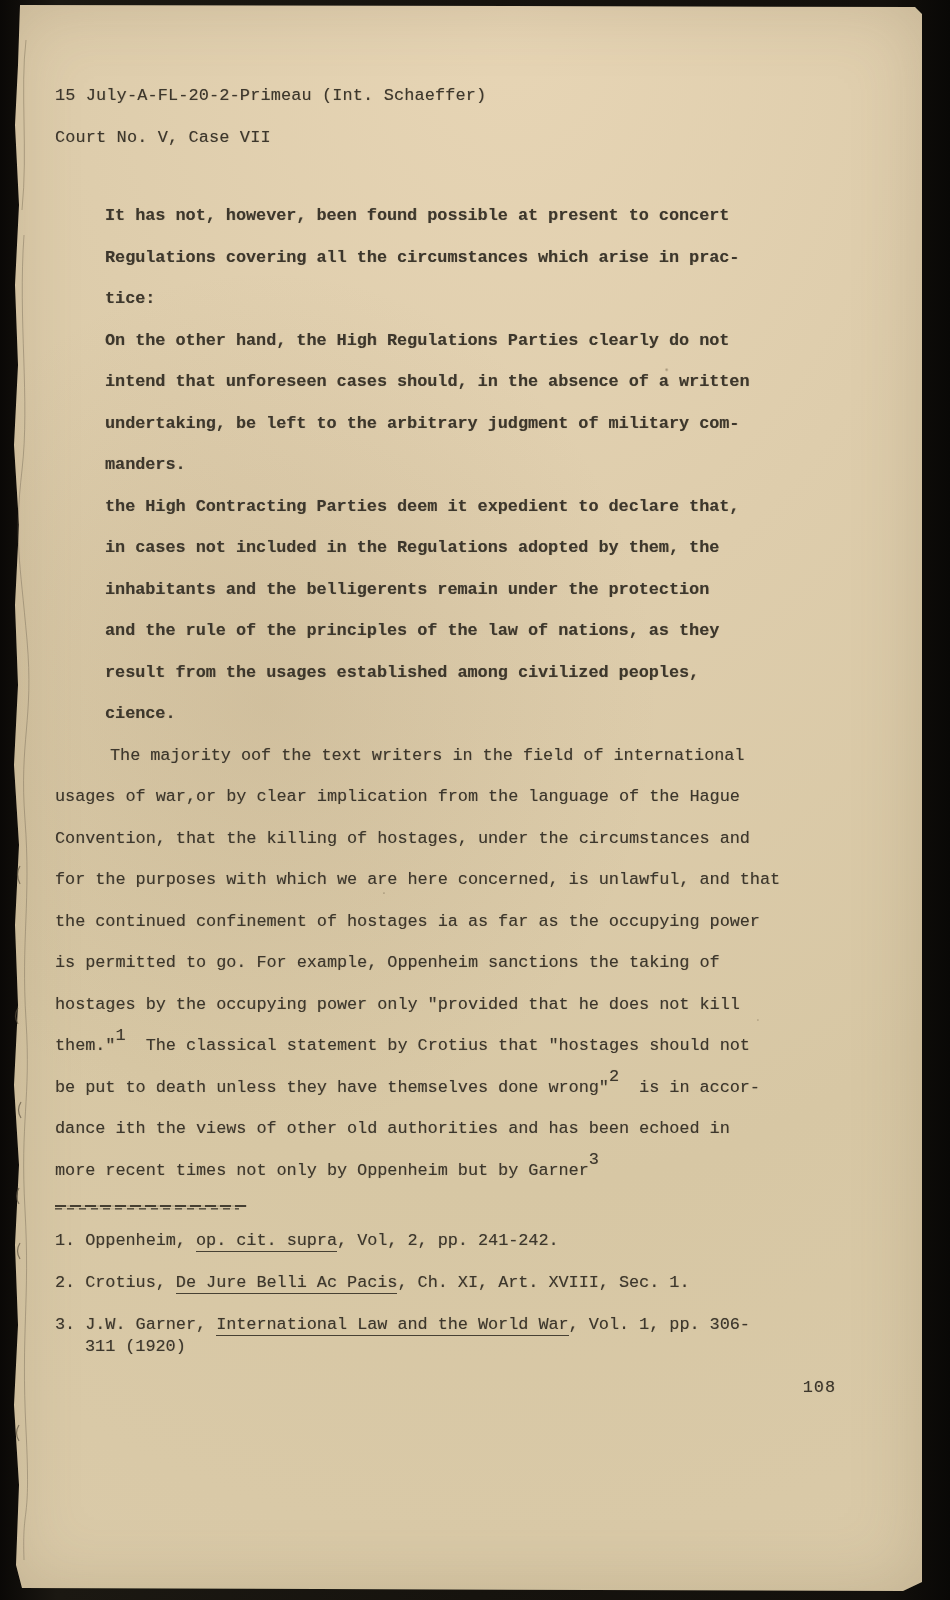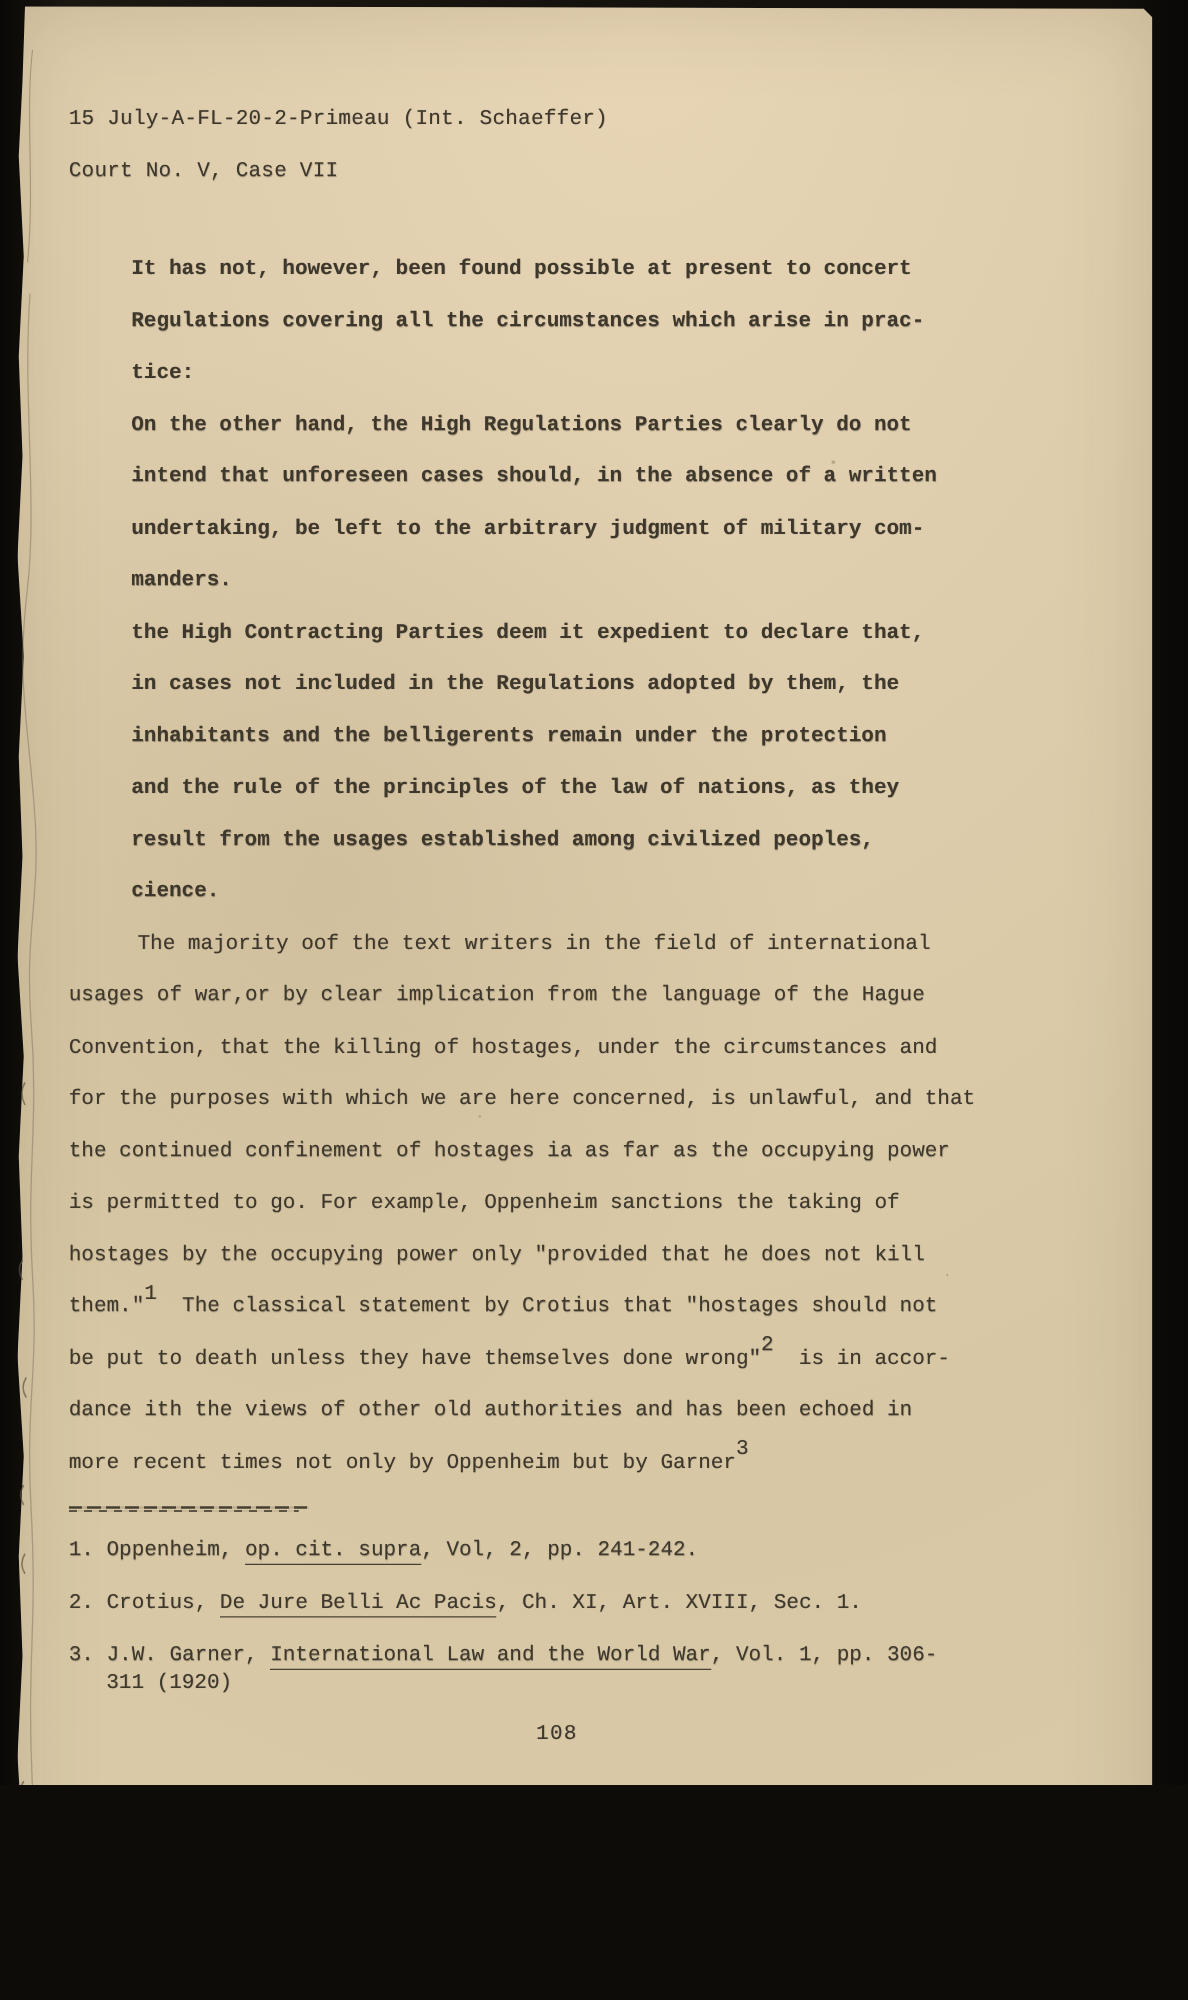--- a/index.html
+++ b/index.html
@@ -1,18 +1,18 @@
 <!DOCTYPE html>
 <html><head>
 <meta charset="utf-8">
 <style>
   html,body{margin:0;padding:0;background:#0e0c09;}
   .scan{
     position:relative;
-    width:950px;height:1428px;
+    width:950px;height:1600px;
     overflow:hidden;
     background:linear-gradient(90deg,#0a0806 0%,#1b1812 6%,#16130e 50%,#13100c 93%,#090806 100%);
     font-family:"Liberation Mono","DejaVu Sans Mono",monospace;
   }
   .paper{
     position:absolute;left:10px;top:5px;width:912px;height:1586px;
     box-sizing:border-box;
     padding:70px 40px 0 45px;
     color:#3d372c;
     font-size:16.8px;
@@ -41,21 +41,21 @@
     margin-top:14px;
     width:192px;height:5px;
     background:
       repeating-linear-gradient(90deg,#453f32 0 11px, rgba(69,63,50,.18) 11px 15px) top left/100% 2.4px no-repeat,
       repeating-linear-gradient(90deg, rgba(69,63,50,.85) 0 7px, rgba(69,63,50,.1) 7px 12px) bottom left/96% 1.6px no-repeat;
   }
   .footnotes{margin-top:20px;}
   .fn{white-space:pre;line-height:22px;margin-bottom:20px;}
   .fn .u{border-bottom:1.6px solid #474134;padding-bottom:1px;}
   .fn-cont{white-space:pre;line-height:22px;padding-left:30px;}
-  .page-number{margin-top:14px;text-align:center;padding-right:46px;letter-spacing:1px;}
+  .page-number{margin-top:14px;text-align:right;padding-right:46px;letter-spacing:1px;}
 </style>
 </head>
 <body>
 
 <div class="scan">
   <div class="paper">
 
     <div class="doc-header">
       <div class="line">15 July-A-FL-20-2-Primeau (Int. Schaeffer)</div>
       <div class="line">Court No. V, Case VII</div>

